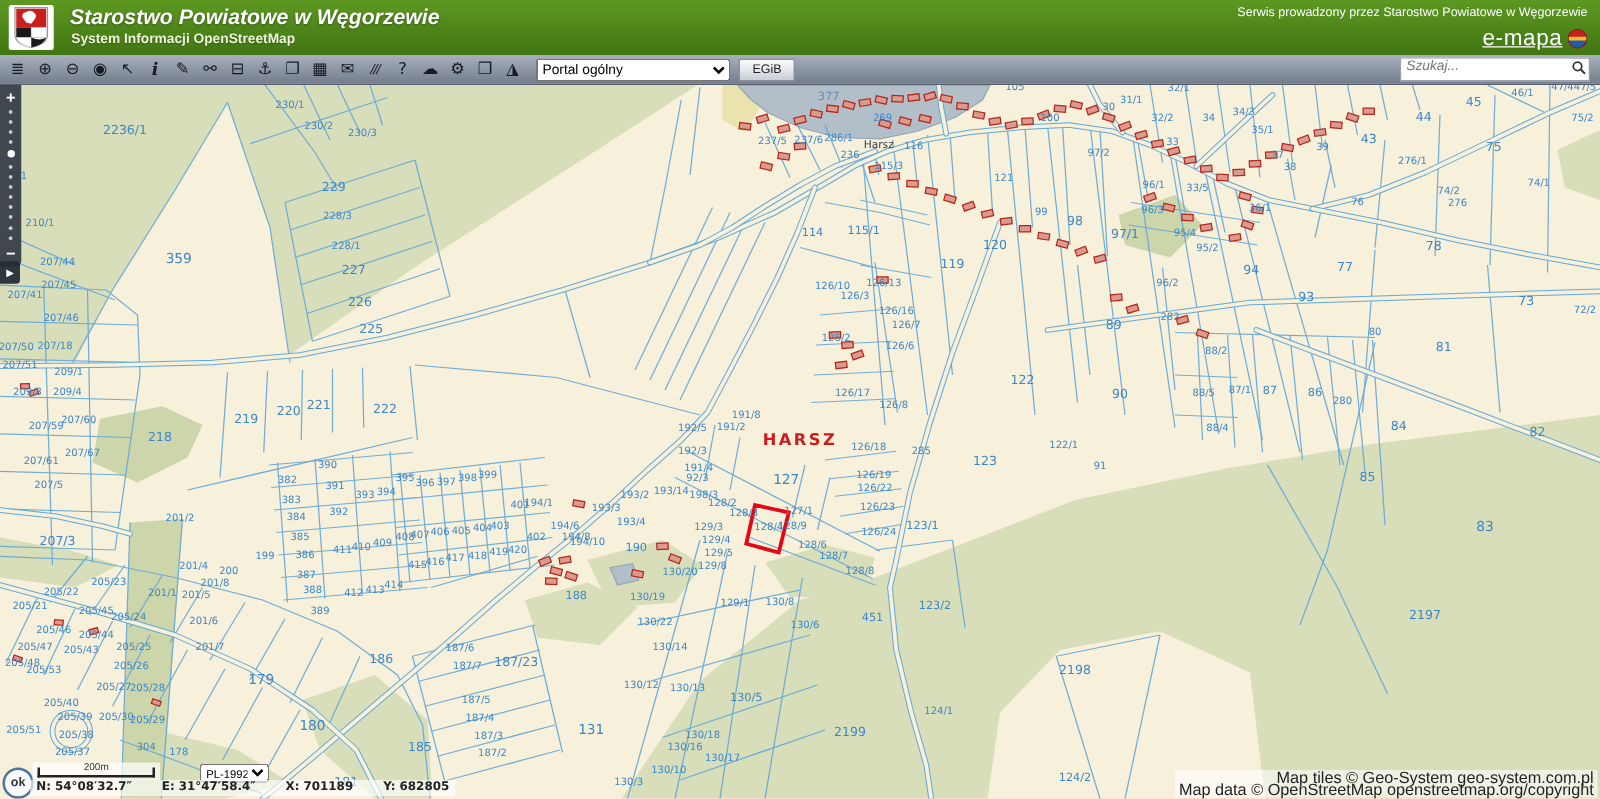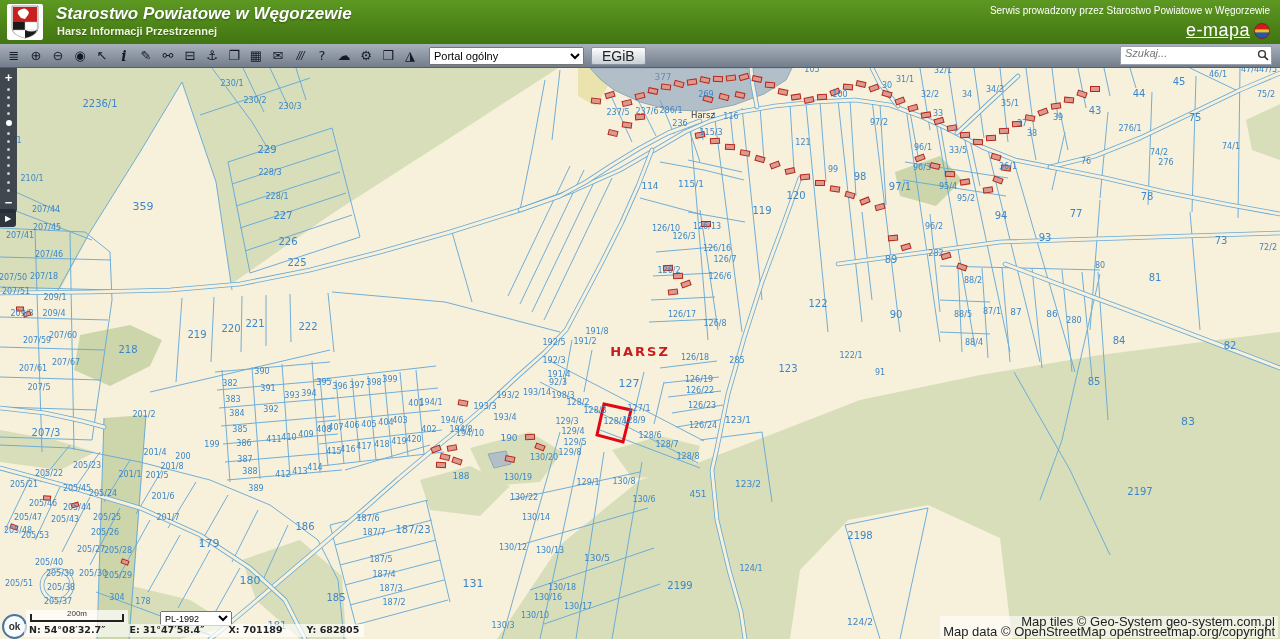--- a/index.html
+++ b/index.html
@@ -9,59 +9,59 @@
   #htitle{position:absolute;left:56px;top:4px;color:#fff;font-size:17px;font-weight:bold;font-style:italic;text-shadow:0 1px 2px rgba(0,0,0,.35);}
   #hsub{position:absolute;left:57px;top:25px;color:#eef4dd;font-size:11px;font-weight:bold;text-shadow:0 1px 1px rgba(0,0,0,.3);}
   #service{position:absolute;right:10px;top:5px;color:#fff;font-size:10px;}
   #emapa{position:absolute;right:10px;top:20px;color:#fff;font-size:18px;letter-spacing:.5px;display:flex;align-items:center;gap:4px;text-decoration:underline;}
   
   #toolbar{position:absolute;left:0;top:44px;width:1280px;height:24px;background:linear-gradient(#a8b0bc,#737d8b);border-bottom:1px solid #555e6a;display:flex;align-items:center;padding-left:3px;box-sizing:border-box;z-index:30;}
   .tbtn{width:22px;height:22px;line-height:22px;text-align:center;font-size:13px;color:#151a23;background:transparent;border:none;padding:0;cursor:pointer;font-family:"DejaVu Sans",sans-serif;}
   .tbtn.small{font-size:10px;font-style:italic;letter-spacing:-1px;}
   .tbtn.italic{font-family:"DejaVu Serif",serif;font-style:italic;font-weight:bold;font-size:14px;}
   #portal-select{margin-left:8px;width:155px;height:18px;font-size:11px;}
-  #egib{margin-left:7px;height:18px;padding:0 10px;font-size:14px;color:#222;background:linear-gradient(#fcfdfe,#c9cfd8);border:1px solid #8a929f;border-radius:2px;cursor:pointer;}
+  #egib{margin-left:7px;height:18px;padding:0 10px;font-size:10px;color:#222;background:linear-gradient(#fcfdfe,#c9cfd8);border:1px solid #8a929f;border-radius:2px;cursor:pointer;}
   #search-wrap{margin-left:auto;margin-right:8px;background:#fff;border:1px solid #9aa1ac;height:17px;width:150px;display:flex;align-items:flex-start;}
   #search-input{border:none;outline:none;flex:1;font-size:11px;font-style:italic;color:#777;padding:0 4px;min-width:0;}
   #search-icon{width:16px;text-align:center;color:#333;cursor:pointer;font-weight:bold;}
   
   #map{position:absolute;left:0;top:68px;width:1280px;height:571px;z-index:1;cursor:crosshair;}
   
   #zoombar{position:absolute;left:0;top:68px;width:17px;background:rgba(52,59,70,.93);border-radius:0 0 4px 0;display:flex;flex-direction:column;align-items:center;padding:1px 0 3px;z-index:20;}
   .zbtn{color:#fff;font-size:13px;font-weight:bold;background:none;border:none;height:16px;line-height:15px;padding:0;cursor:pointer;width:100%;}
   #zoomdots{display:flex;flex-direction:column;align-items:center;}
   .zdot{width:3px;height:3px;border-radius:50%;background:#c7ccd3;margin:2.6px 0;cursor:pointer;}
   .zdot.active{width:6px;height:6px;background:#fff;}
   #panelbtn{position:absolute;left:0;top:209px;width:16px;height:18px;background:rgba(38,44,54,.95);border:none;border-radius:0 3px 3px 0;color:#fff;font-size:8px;cursor:pointer;padding:0;z-index:20;}
   
   #okbadge{position:absolute;left:2px;top:614px;width:21px;height:21px;border-radius:50%;border:2px solid #49759e;background:#f8fbff;color:#333;font-size:10px;font-weight:bold;display:flex;align-items:center;justify-content:center;z-index:20;cursor:pointer;}
   #scalebox{position:absolute;left:26px;top:610px;width:102px;height:14px;background:rgba(255,255,255,.7);z-index:20;}
   #scalebar{position:absolute;left:4px;right:4px;bottom:2px;height:6px;border-left:2px solid #222;border-right:2px solid #222;border-bottom:2px solid #222;}
   #scalelabel{position:absolute;top:-1px;width:100%;text-align:center;font-size:8px;color:#333;}
-  #crs-select{position:absolute;left:160px;top:611px;width:72px;height:15px;font-size:9px;z-index:20;}
+  #crs-select{position:absolute;left:160px;top:611px;width:55px;height:15px;font-size:9px;z-index:20;}
   #coordsbar{position:absolute;left:24px;top:624px;height:13px;padding:0 5px;background:rgba(255,255,255,.65);font-size:9.5px;font-weight:bold;color:#222;display:flex;gap:24px;align-items:flex-start;z-index:20;font-family:"DejaVu Sans",sans-serif;}
   #attribution{position:absolute;right:2px;bottom:1px;text-align:right;font-size:13px;line-height:10px;color:#222;background:rgba(255,255,255,.6);padding:1px 3px;z-index:20;}
 </style>
 </head>
 <body>
 
 <div id="header">
   <div id="logo">
     <svg width="28" height="34" viewBox="0 0 28 34">
       <path d="M1,1 h26 v22 q0,7 -13,10 q-13,-3 -13,-10 Z" fill="#fff" stroke="#999" stroke-width="1"></path>
       <path d="M2,2 h24 v15 h-24 Z" fill="#c8201e"></path>
       <path d="M9,5 q5,-3 7,0 q3,2 1,5 l-3,4 -4,-1 -3,-4 q-1,-3 2,-4 Z" fill="#fff"></path>
       <path d="M2,17 h12 v8 h-12 Z" fill="#1a1a1a"></path>
       <path d="M14,17 h12 v8 h-12 Z" fill="#fff" stroke="#bbb" stroke-width="0.5"></path>
       <path d="M2,25 h12 q1,4 12,0 v0 q-2,6 -12,8 q-10,-2 -12,-8 Z" fill="#fff" stroke="#bbb" stroke-width="0.5"></path>
       <path d="M14,25 q7,3 12,0 q-2,6 -12,8 Z" fill="#1a1a1a"></path>
     </svg>
   </div>
   <div id="htitle">Starostwo Powiatowe w Węgorzewie</div>
-  <div id="hsub">Harsz Informacji Przestrzennej</div>
+  <div id="hsub">System Informacji OpenStreetMap</div>
   <div id="service">Serwis prowadzony przez Starostwo Powiatowe w Węgorzewie</div>
   <div id="emapa">
     <span>e-mapa</span>
     <svg width="16" height="16" viewBox="0 0 16 16">
       <circle cx="8" cy="8" r="7.5" fill="#c8201e"></circle>
       <path d="M0.5,8 a7.5,7.5 0 0 0 15,0 Z" fill="#2458a8"></path>
       <rect x="0.5" y="6.4" width="15" height="3" fill="#f0c020"></rect>
       <ellipse cx="8" cy="8" rx="7.5" ry="7.5" fill="none" stroke="#8a1512" stroke-width="0.8"></ellipse>
     </svg>
   </div>

